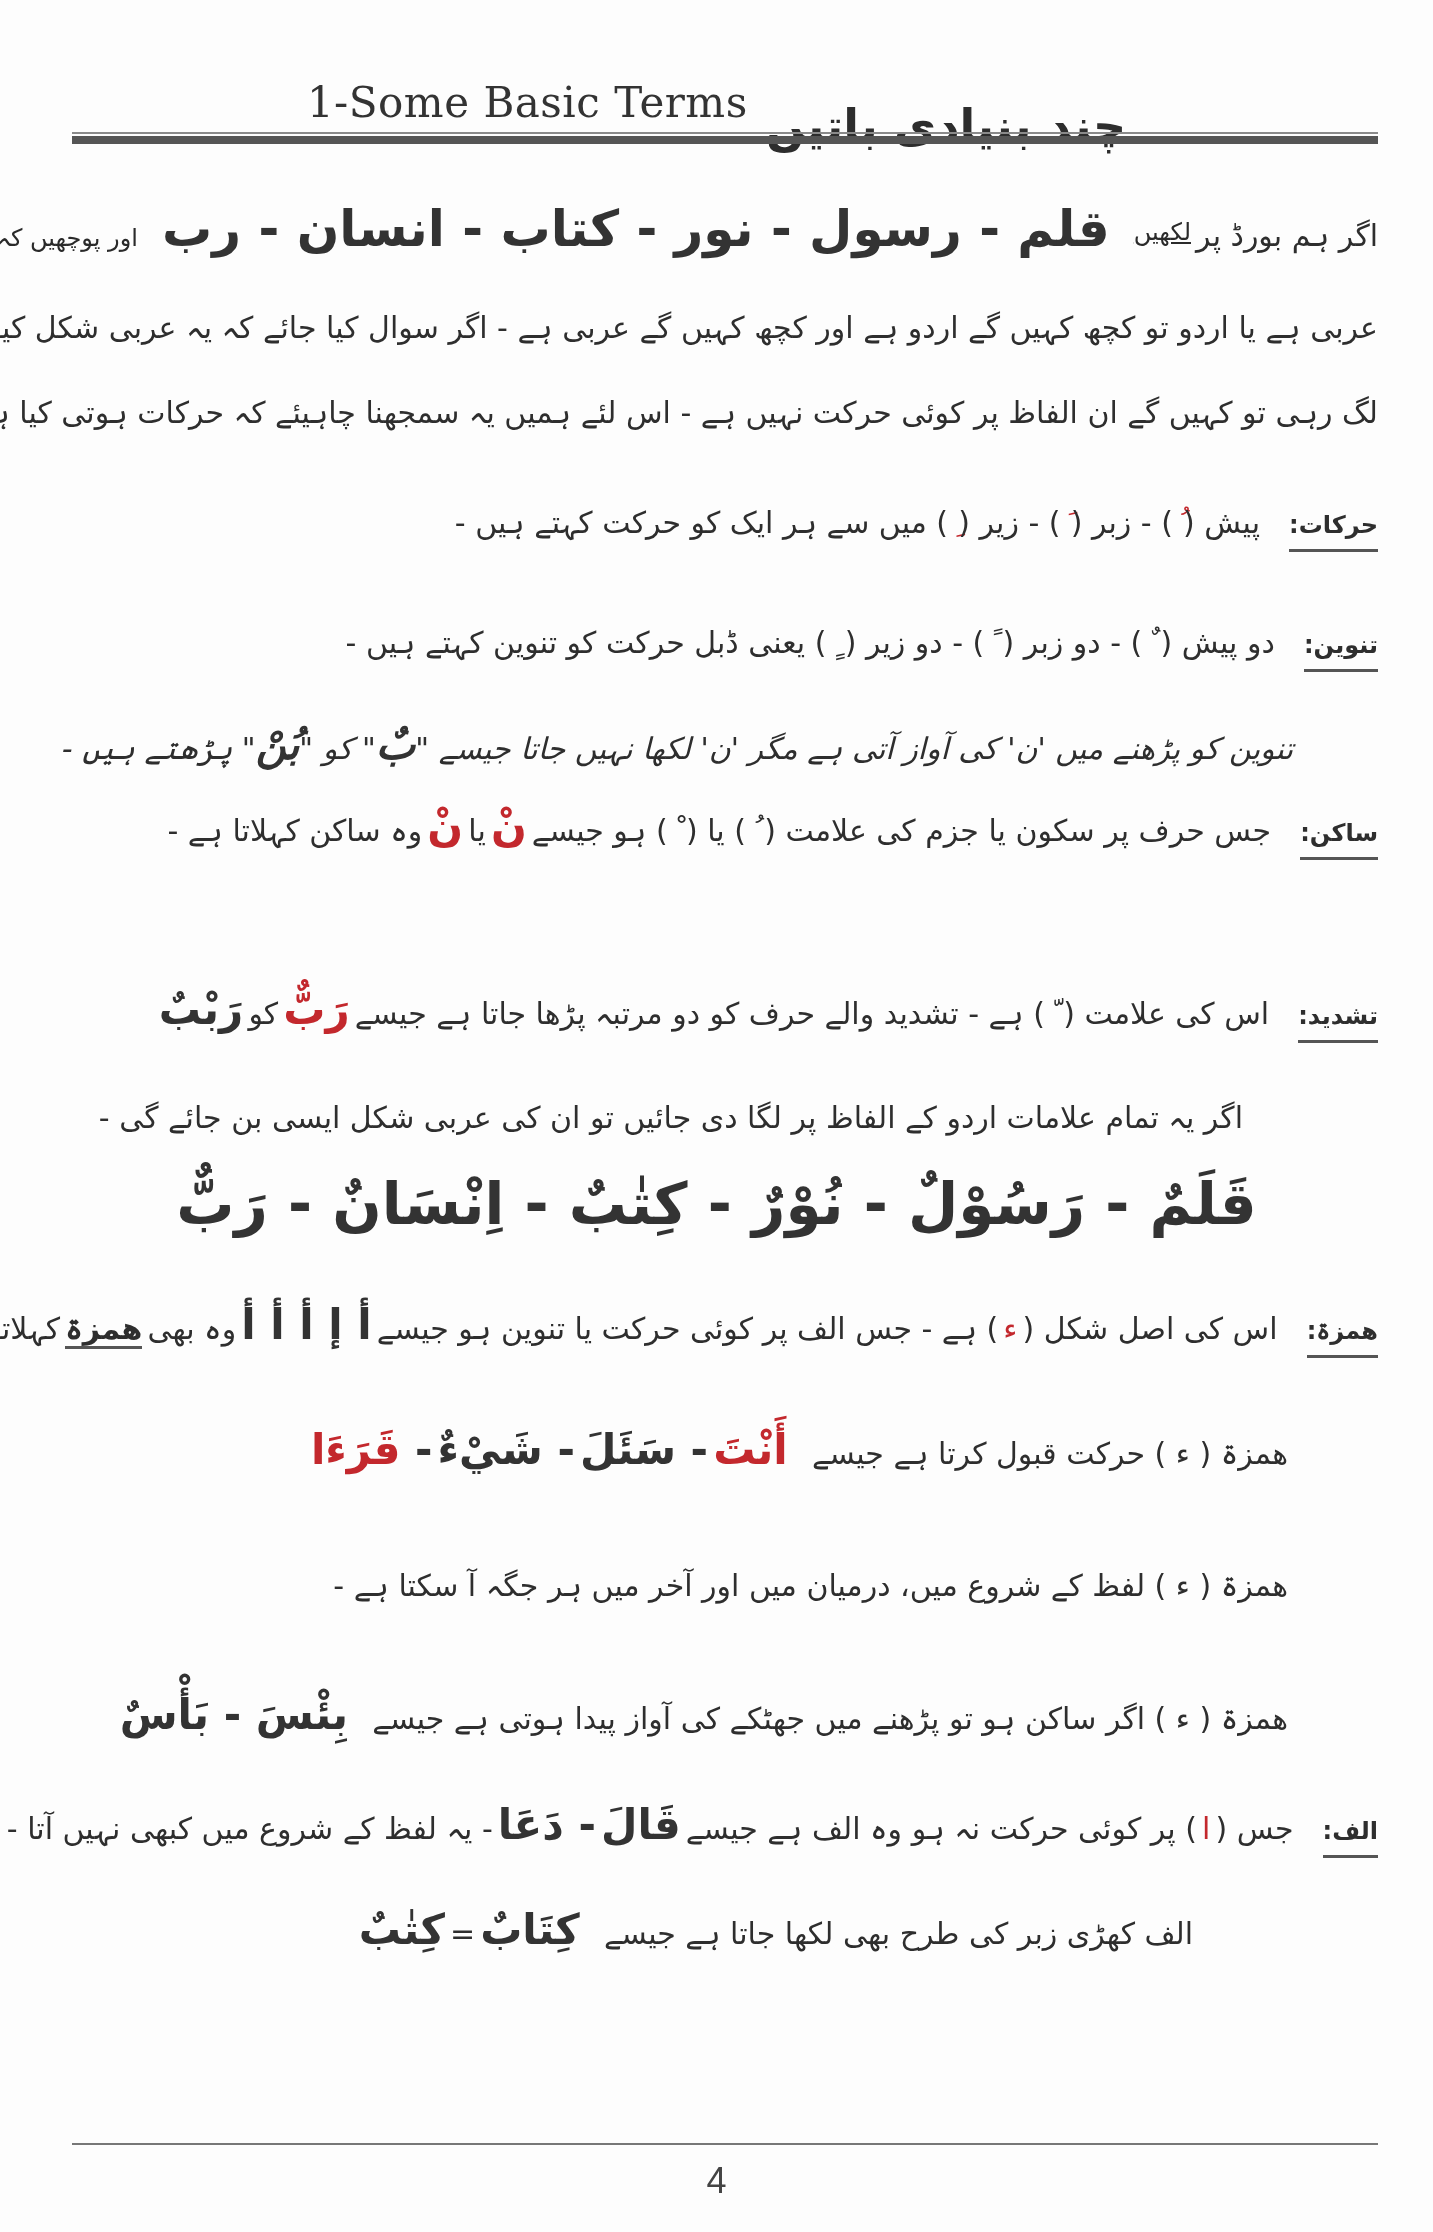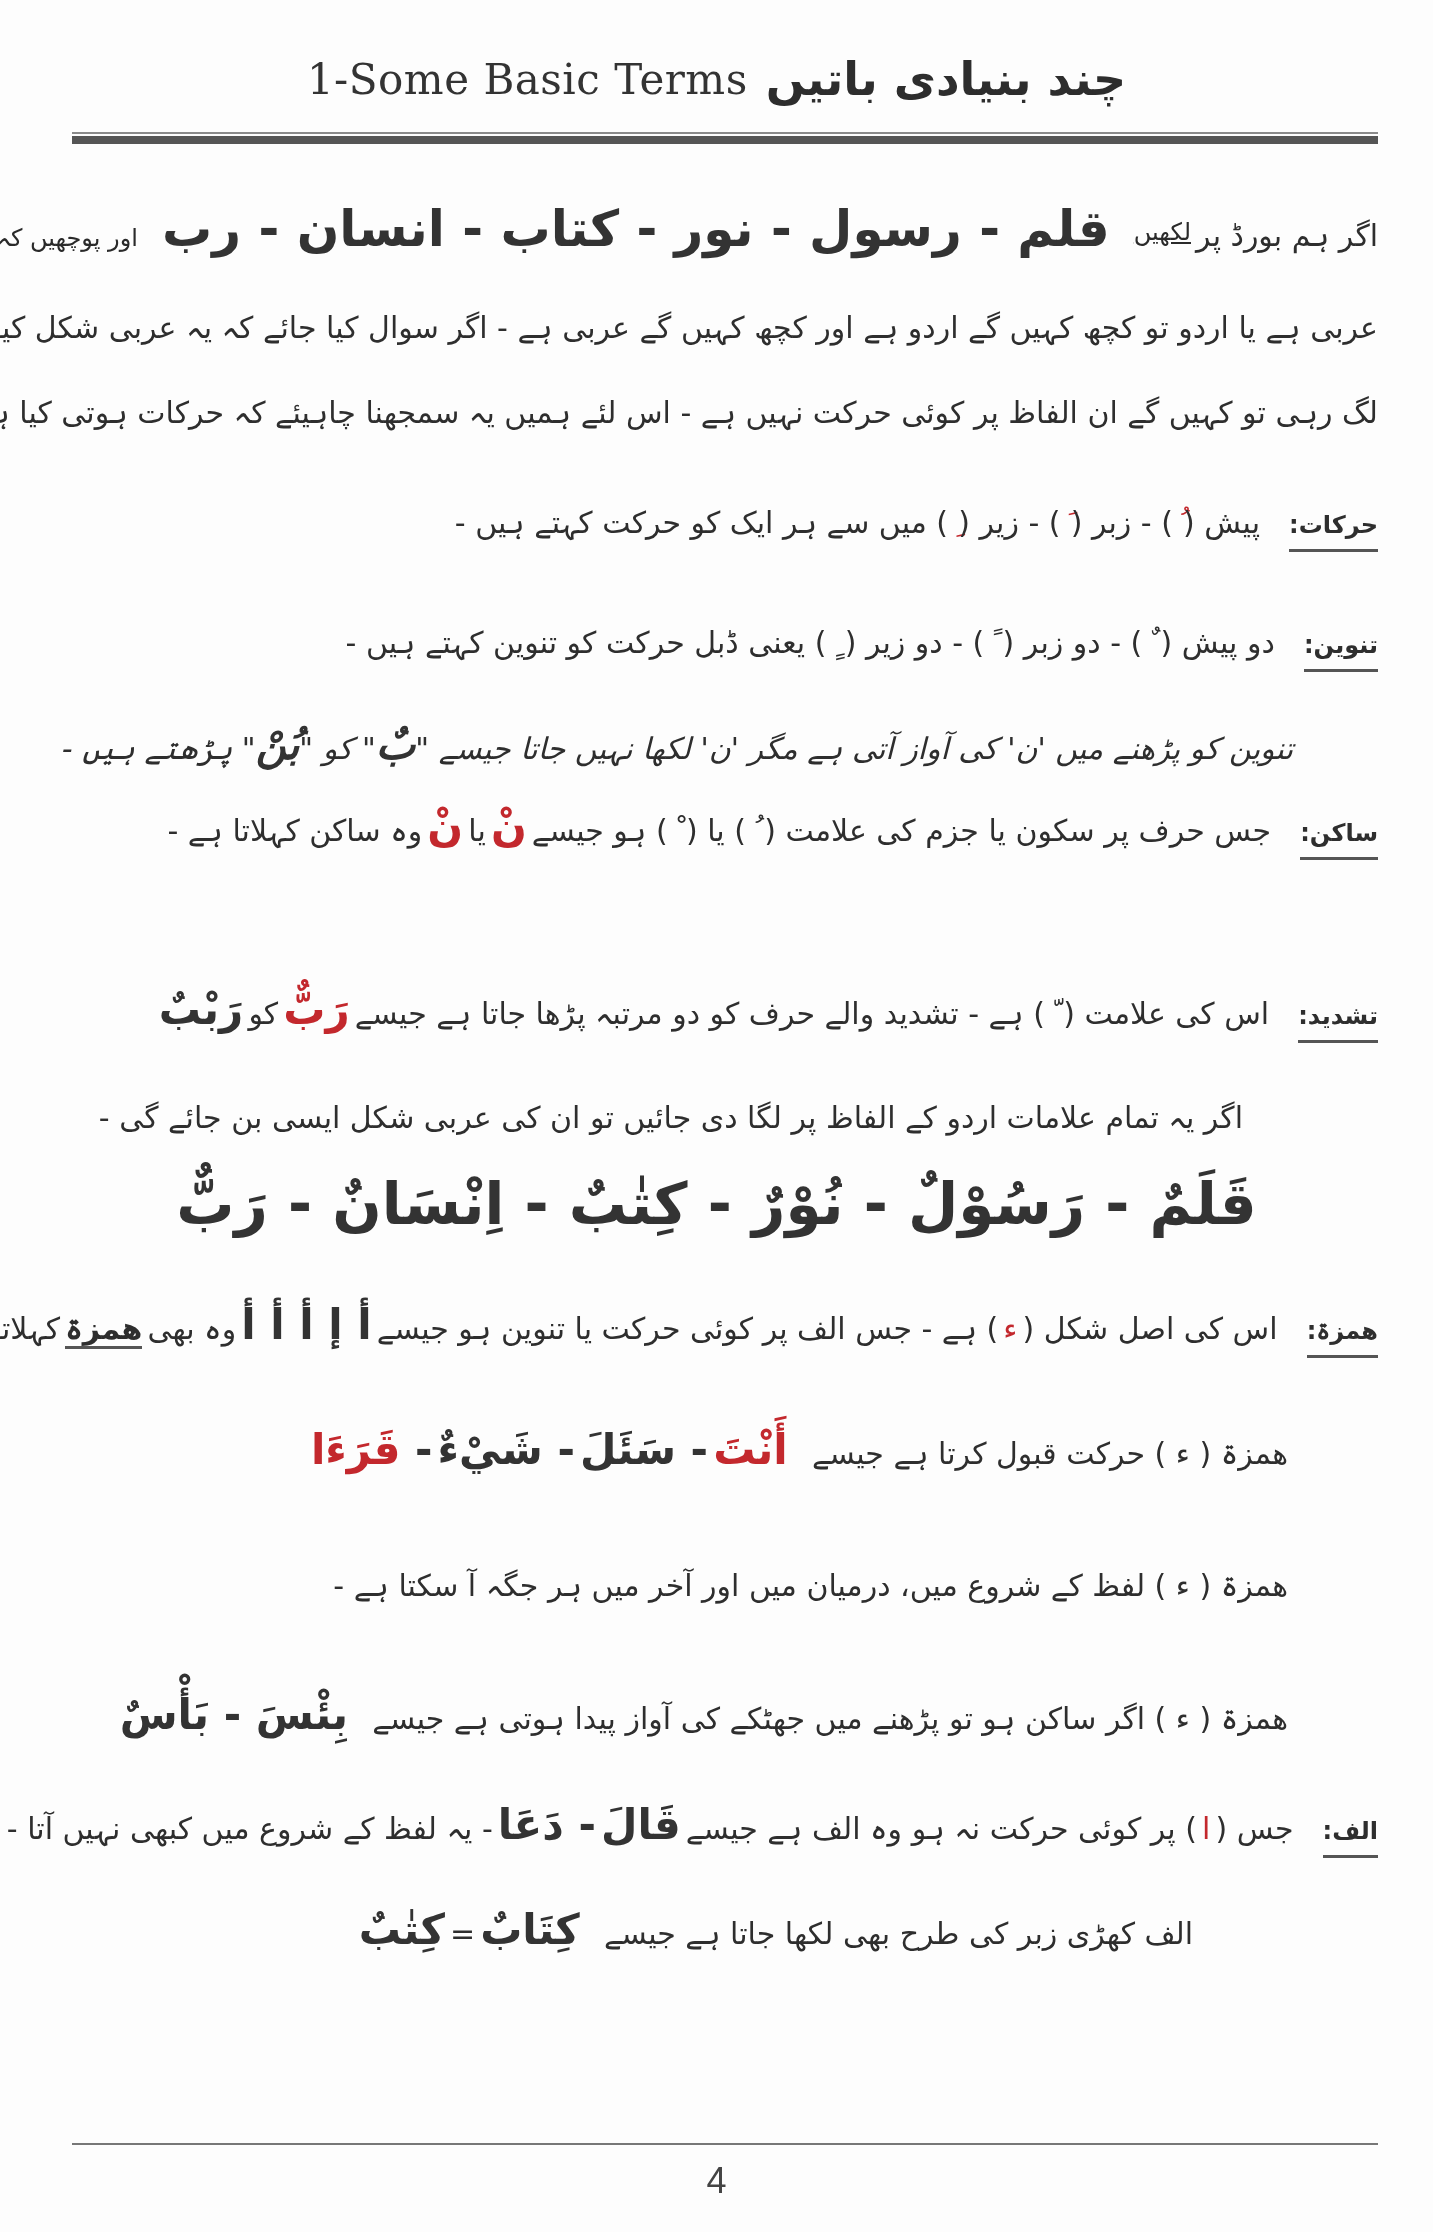--- a/index.html
+++ b/index.html
@@ -2,21 +2,21 @@
 <html><head>
   <meta charset="utf-8">
   <style>
     html, body { margin: 0; padding: 0; background: #fdfdfd; }
     body { width: 1433px; height: 2232px; position: relative; overflow: hidden;
            font-family: "DejaVu Sans", sans-serif; color: #2a2a2a; }
     .page { position: absolute; inset: 0; }
     .header { position: absolute; top: 52px; left: 0; width: 1433px; text-align: center; height: 70px; }
     .header-inner { display: inline-flex; align-items: center; gap: 18px; direction: ltr; }
     .title-en { font-family: "DejaVu Serif", serif; font-size: 42px; color: #333; letter-spacing: 0.5px; }
-    .title-ur { font-family: "DejaVu Sans", sans-serif; font-size: 46px; font-weight: bold; color: #2d2d2d; direction: rtl; }
+    .title-ur { font-family: "DejaVu Sans", sans-serif; font-size: 46px; font-weight: bold; color: #2d2d2d; direction: rtl; margin-top: 47px; }
     .rule-thin { position: absolute; left: 72px; width: 1306px; top: 132px; height: 2px; background: #8a8a8a; }
     .rule-thick { position: absolute; left: 72px; width: 1306px; top: 136px; height: 8px; background: #555; }
     .row { position: absolute; right: 55px; direction: rtl; text-align: right; white-space: nowrap; }
     .u { font-size: 30px; color: #2e2e2e; }
     .big { font-size: 50px; font-weight: bold; color: #333; }
     .mid { font-size: 42px; font-weight: bold; color: #333; }
     .red { color: #c3282d; }
     .label { font-size: 24px; font-weight: bold; color: #2e2e2e; display: inline-block;
              border-bottom: 3px solid #555; padding-bottom: 10px; margin-left: 24px; }
     .small { font-size: 24px; }

